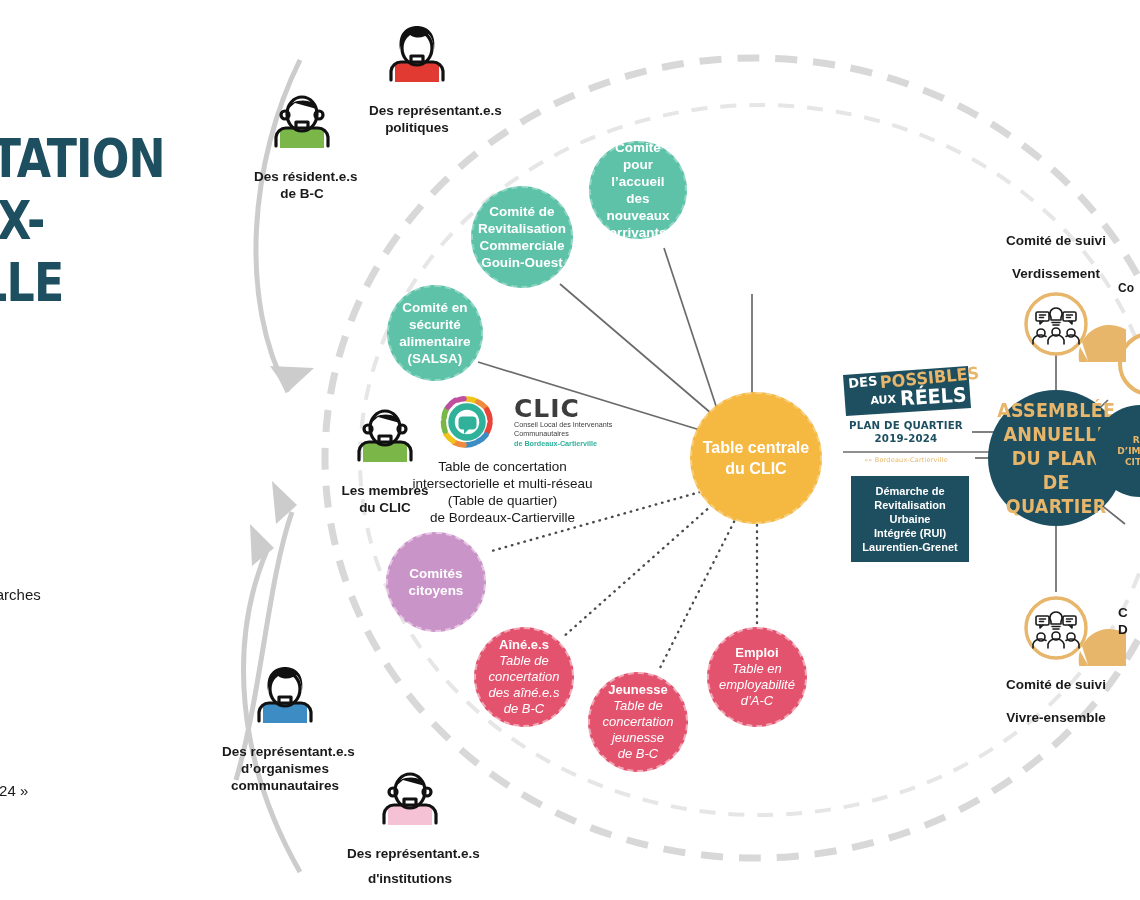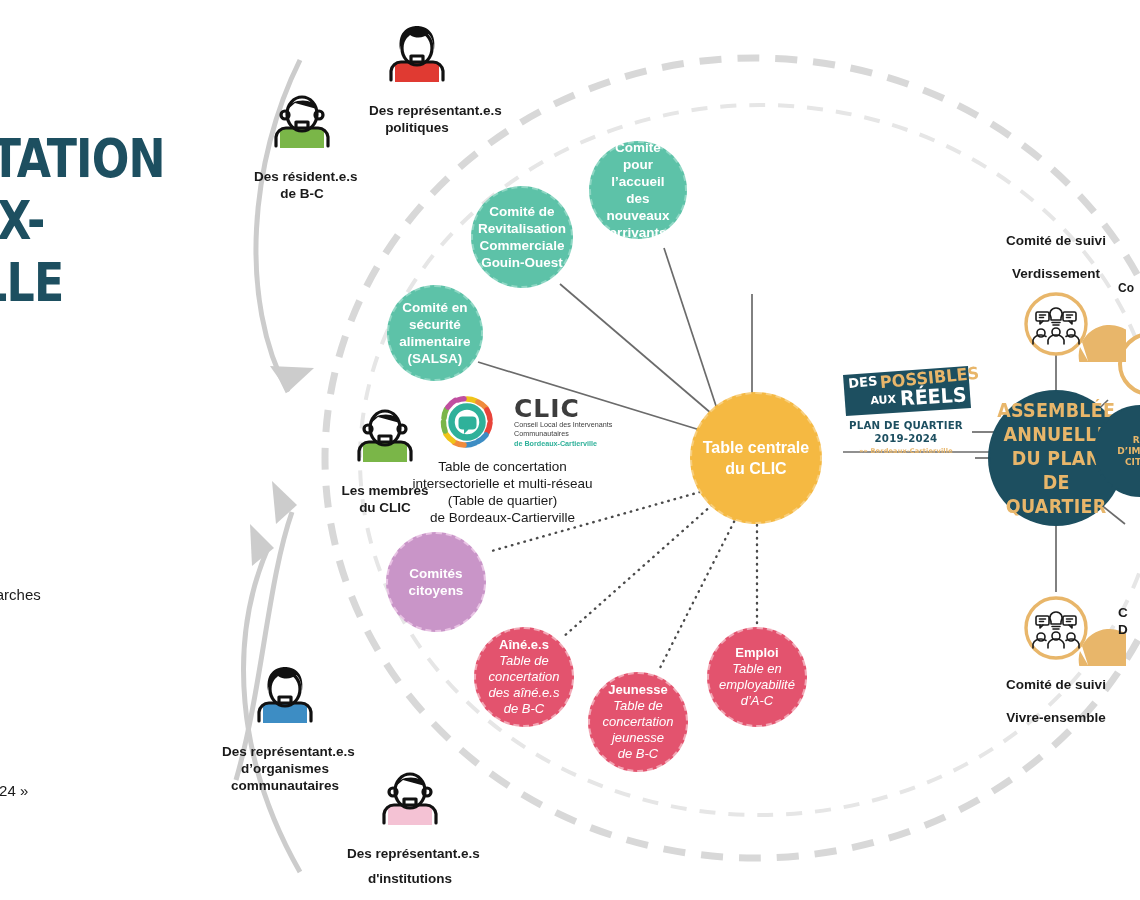--- a/index.html
+++ b/index.html
@@ -104,22 +104,22 @@
   
   .banner{position:absolute;left:840px;top:366px;width:132px;}
   .banner-plate{position:relative;width:132px;height:50px;}
   .banner-sub{
     margin-top:3px;text-align:center;
     font-family:"DejaVu Sans", sans-serif;font-weight:bold;
     font-size:11px;line-height:13px;color:#1d4f60;letter-spacing:0.2px;
     transform:scaleX(0.93);
   }
   .banner-sub2{
-    text-align:center;font-family:"DejaVu Sans", sans-serif;font-weight:bold;
-    font-size:6.5px;line-height:9px;color:#e8b66a;letter-spacing:0.2px;margin-top:2px;
+    text-align:center;font-family:"DejaVu Sans", sans-serif;font-weight:normal;
+    font-size:6.5px;line-height:9px;color:#e8b66a;letter-spacing:0.2px;margin-top:11px;
   }
 
   
   .rui-box{
     position:absolute;left:851px;top:476px;width:118px;
     background:#1d4f60;color:#ffffff;
     padding:8px 6px;box-sizing:border-box;
     text-align:center;font-size:11px;line-height:14px;font-weight:bold;
   }
 
@@ -391,20 +391,26 @@
         <div style="position:absolute;left:9px;top:6px;font-family:'DejaVu Sans',sans-serif;font-weight:bold;font-size:13px;color:#ffffff;transform:rotate(-2deg);">DES</div>
         <div style="position:absolute;left:38px;top:3px;font-family:'DejaVu Sans',sans-serif;font-weight:bold;font-size:17px;color:#e8b66a;transform:rotate(-2deg) scaleX(0.95);">POSSIBLES</div>
         <div style="position:absolute;left:30px;top:26px;font-family:'DejaVu Sans',sans-serif;font-weight:bold;font-size:11px;color:#ffffff;">AUX</div>
         <div style="position:absolute;left:58px;top:20px;font-family:'DejaVu Sans',sans-serif;font-weight:bold;font-size:20px;color:#ffffff;transform:scaleX(0.95);">RÉELS</div>
       </div>
     </div>
     <div class="banner-sub">PLAN DE QUARTIER 2019-2024</div>
     <div class="banner-sub2">»» Bordeaux-Cartierville</div>
   </div>
 
+  <div class="rui-box">
+    <div>Démarche de</div>
+    <div>Revitalisation Urbaine</div>
+    <div>Intégrée (RUI)</div>
+    <div>Laurentien-Grenet</div>
+  </div>
 
   <div class="bubble assembly" style="left:988px;top:390px;width:136px;height:136px;">
     <div class="btxt">
       <span>ASSEMBLÉE</span><br>
       <span>ANNUELLE</span><br>
       <span>DU PLAN DE</span><br>
       <span>QUARTIER</span>
     </div>
   </div>
 

